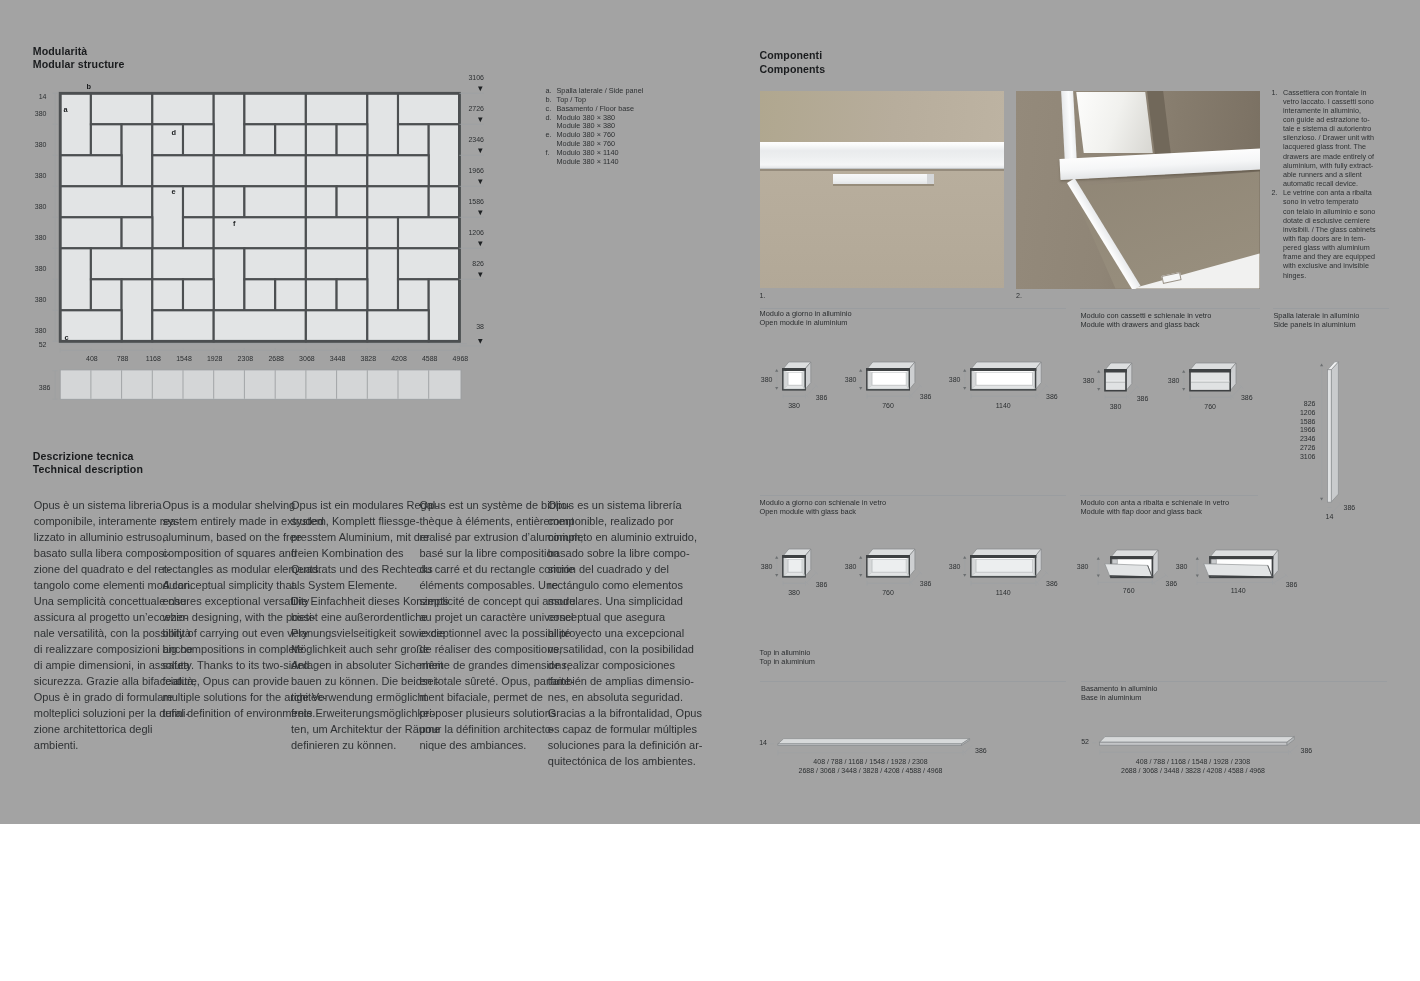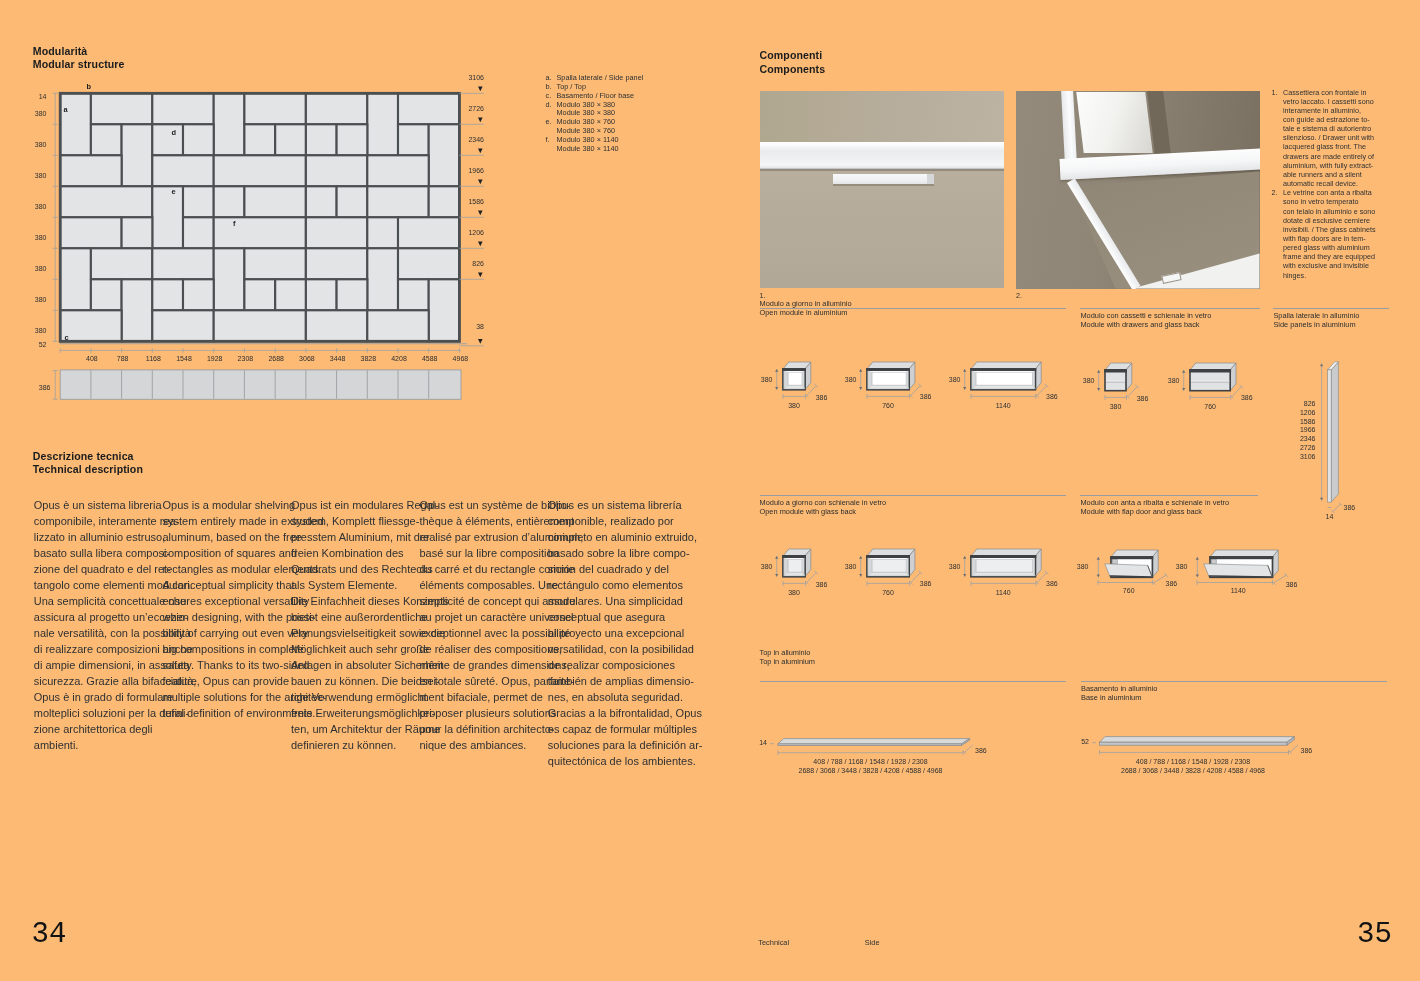--- a/index.html
+++ b/index.html
@@ -1,15 +1,15 @@
 <!DOCTYPE html>
 <html><head><meta charset="utf-8"><title>Opus</title>
 <style>
 html,body{margin:0;padding:0;background:#fff}
-#page{position:relative;width:1420px;height:981px;background:#fdba74;overflow:hidden;
+#page{position:relative;width:1420px;height:824px;background:#a3a3a3;overflow:hidden;
  font-family:"Liberation Sans",sans-serif;-webkit-font-smoothing:antialiased}
 .t{position:absolute;font-weight:bold;font-size:10.6px;line-height:13.7px;color:#1a1c1e;letter-spacing:.1px}
 .small{position:absolute;font-size:11px;line-height:16px;color:#2e3133;white-space:nowrap}
 .csmall{position:absolute;font-size:7.2px;line-height:9.15px;color:#2e3133;white-space:nowrap}
 .hdr{position:absolute;font-size:7.4px;line-height:8.7px;color:#2a2d2f;white-space:nowrap}
 .rule{position:absolute;height:1px;background:#9a9da0}
 .lab{position:absolute;font-size:7.2px;color:#2e3133}
 .leg{position:absolute;font-size:7.3px;line-height:8.85px;color:#2e3133;white-space:nowrap}
 .leg .m{display:inline-block;width:11px}
 .pg{position:absolute;font-family:Liberation Mono, monospace;font-size:29px;color:#101214;line-height:1}
@@ -180,21 +180,21 @@
 <text x="25.5" y="319.8" font-size="7" fill="#2c2f31" text-anchor="end">386</text>
 
 <text x="61.5" y="18.6" font-size="7.4" font-weight="bold" fill="#1a1c1e">b</text>
 <text x="38.5" y="42" font-size="7.4" font-weight="bold" fill="#1a1c1e">a</text>
 <text x="39.5" y="269.5" font-size="7.4" font-weight="bold" fill="#1a1c1e">c</text>
 <text x="146.5" y="65" font-size="7.4" font-weight="bold" fill="#1a1c1e">d</text>
 <text x="146.5" y="124" font-size="7.4" font-weight="bold" fill="#1a1c1e">e</text>
 <text x="208" y="155.5" font-size="7.4" font-weight="bold" fill="#1a1c1e">f</text>
 </svg>
 
-<div class="leg" style="left:545.5px;top:74px">
+<div class="leg" style="left:545.5px;top:87px">
       <div><span class="m">a.</span>Spalla laterale / Side panel</div>
       <div><span class="m">b.</span>Top / Top</div>
       <div><span class="m">c.</span>Basamento / Floor base</div>
       <div><span class="m">d.</span>Modulo 380 × 380</div>
       <div><span class="m"></span>Module 380 × 380</div>
       <div><span class="m">e.</span>Modulo 380 × 760</div>
       <div><span class="m"></span>Module 380 × 760</div>
       <div><span class="m">f.</span>Modulo 380 × 1140</div>
       <div><span class="m"></span>Module 380 × 1140</div>
     </div>
@@ -241,21 +241,21 @@
 
 <div class="lab" style="left:1016px;top:290.5px">2.</div>
 
 <div class="csmall" style="left:1271.5px;top:87.5px;width:125px">
 <div style="position:relative;padding-left:11.5px"><span style="position:absolute;left:0">1.</span>Cassettiera con frontale in<br>vetro laccato. I cassetti sono<br>interamente in alluminio,<br>con guide ad estrazione to-<br>tale e sistema di autorientro<br>silenzioso. / Drawer unit with<br>lacquered glass front. The<br>drawers are made entirely of<br>aluminium, with fully extract-<br>able runners and a silent<br>automatic recall device.</div>
 <div style="position:relative;padding-left:11.5px"><span style="position:absolute;left:0">2.</span>Le vetrine con anta a ribalta<br>sono in vetro temperato<br>con telaio in alluminio e sono<br>dotate di esclusive cerniere<br>invisibili. / The glass cabinets<br>with flap doors are in tem-<br>pered glass with aluminium<br>frame and they are equipped<br>with exclusive and invisible<br>hinges.</div>
 </div>
 
 <div class="rule" style="left:759.5px;top:307.5px;width:306.5px"></div>
 
-<div class="hdr" style="left:759.5px;top:300px">Modulo a giorno in alluminio<br>Open module in aluminium</div>
+<div class="hdr" style="left:759.5px;top:310px">Modulo a giorno in alluminio<br>Open module in aluminium</div>
 
 <div class="rule" style="left:1080.4px;top:308.3px;width:179.4px"></div>
 
 <div class="hdr" style="left:1080.4px;top:312.3px">Modulo con cassetti e schienale in vetro<br>Module with drawers and glass back</div>
 
 <div class="rule" style="left:1273.4px;top:308.3px;width:115.8px"></div>
 
 <div class="hdr" style="left:1273.4px;top:312.3px">Spalla laterale in alluminio<br>Side panels in aluminium</div>
 
 <svg width="88" height="52" viewBox="0 0 88 52" style="position:absolute;left:749.3px;top:356.3px">

